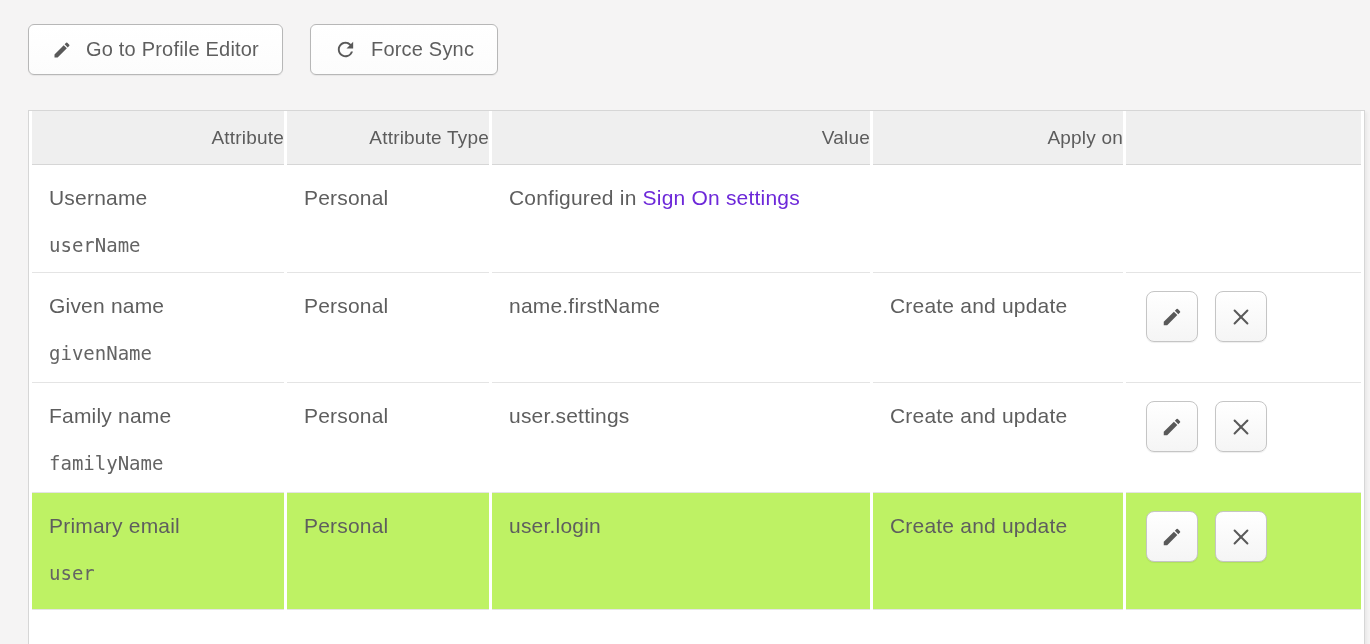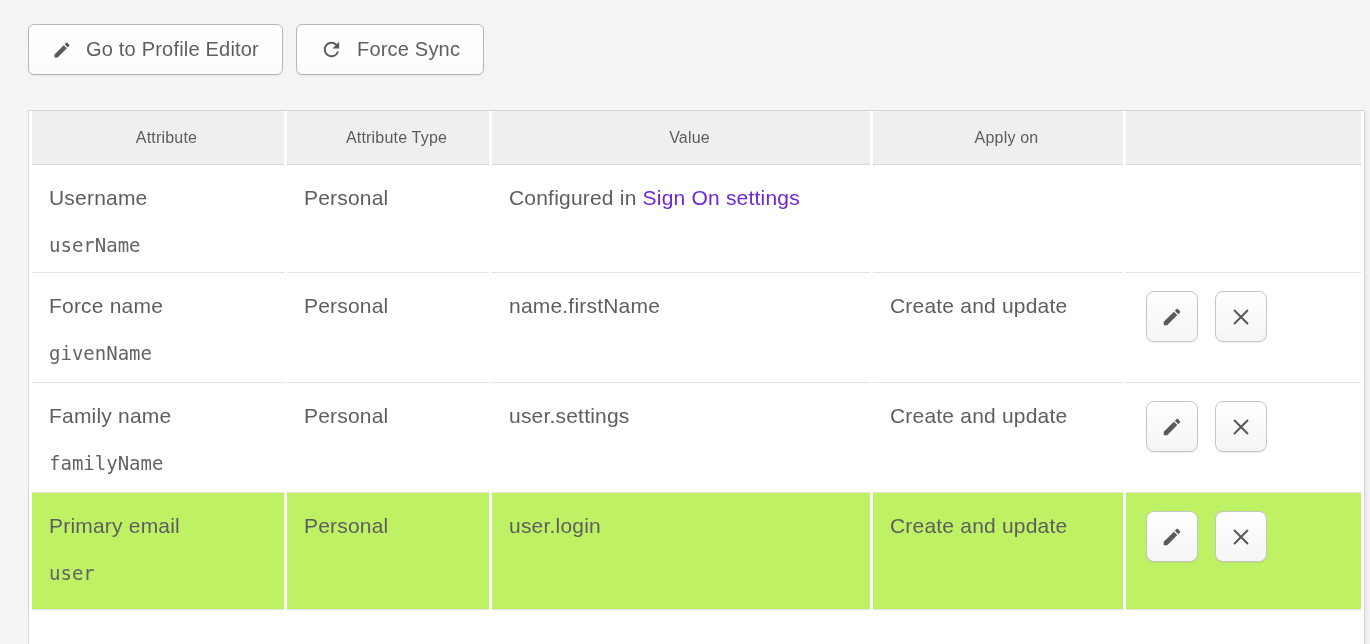--- a/index.html
+++ b/index.html
@@ -9,21 +9,21 @@
     background: #f5f4f4;
     font-family: "Liberation Sans", sans-serif;
     color: #5e5e5e;
   }
 
   
   .toolbar {
     position: absolute;
     left: 28px; top: 24px;
     display: flex;
-    gap: 13px;
+    gap: 27px;
   }
   .tb-btn {
     display: inline-flex;
     align-items: center;
     gap: 14px;
     height: 51px;
     padding: 0 23px;
     background: linear-gradient(#ffffff, #fcfcfc);
     border: 1px solid #b7b7b7;
     border-radius: 6px;
@@ -49,24 +49,24 @@
     border-spacing: 3px 0;
     background: #ffffff;
     border: 1px solid #d6d6d6;
     box-shadow: 2px 2px 3px rgba(0,0,0,0.05);
   }
   th {
     height: 54px;
     background: #efefef;
     border-bottom: 1px solid #d6d6d6;
     font-weight: normal;
-    font-size: 16px;
+    font-size: 19px;
     letter-spacing: 0.2px;
     color: #5c5c5c;
-    text-align: center;
+    text-align: right;
     padding: 0 0 0 17px;
     vertical-align: middle;
     white-space: nowrap;
   }
   td {
     vertical-align: top;
     border-bottom: 1px solid #e4e4e4;
     padding: 21px 8px 16px 17px;
     font-size: 21px;
     letter-spacing: 0.2px;
@@ -157,21 +157,21 @@
           <div class="attr-var">userName</div>
         </td>
         <td>Personal</td>
         <td><span>Configured in </span><a class="cell-link" href="#">Sign On settings</a></td>
         <td></td>
         <td class="actions-cell"></td>
       </tr>
 
       <tr class="r-given">
         <td>
-          <div>Force name</div>
+          <div>Given name</div>
           <div class="attr-var">givenName</div>
         </td>
         <td>Personal</td>
         <td>name.firstName</td>
         <td>Create and update</td>
         <td class="actions-cell">
           <button class="icon-btn">
             <span>
                 <svg width="22" height="22" viewBox="0 0 24 24" fill="#595959">
                   <path d="M3 17.25V21h3.75L17.81 9.94l-3.75-3.75L3 17.25zM20.71 7.04a1 1 0 0 0 0-1.41l-2.34-2.34a1 1 0 0 0-1.41 0l-1.83 1.83 3.75 3.75 1.83-1.83z"></path>

